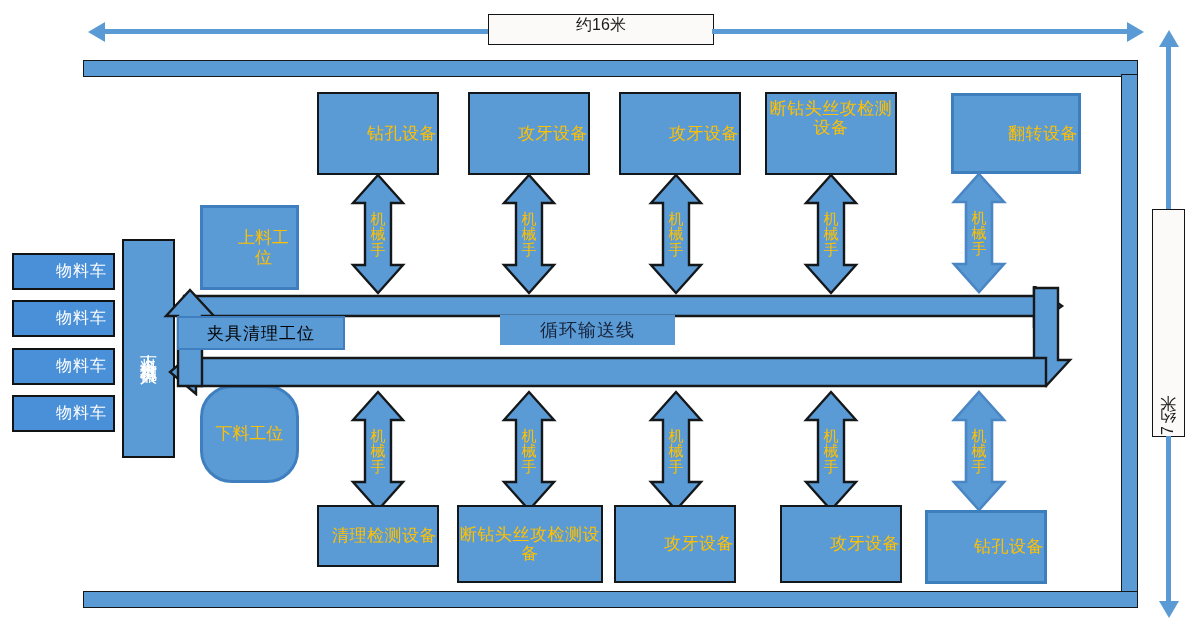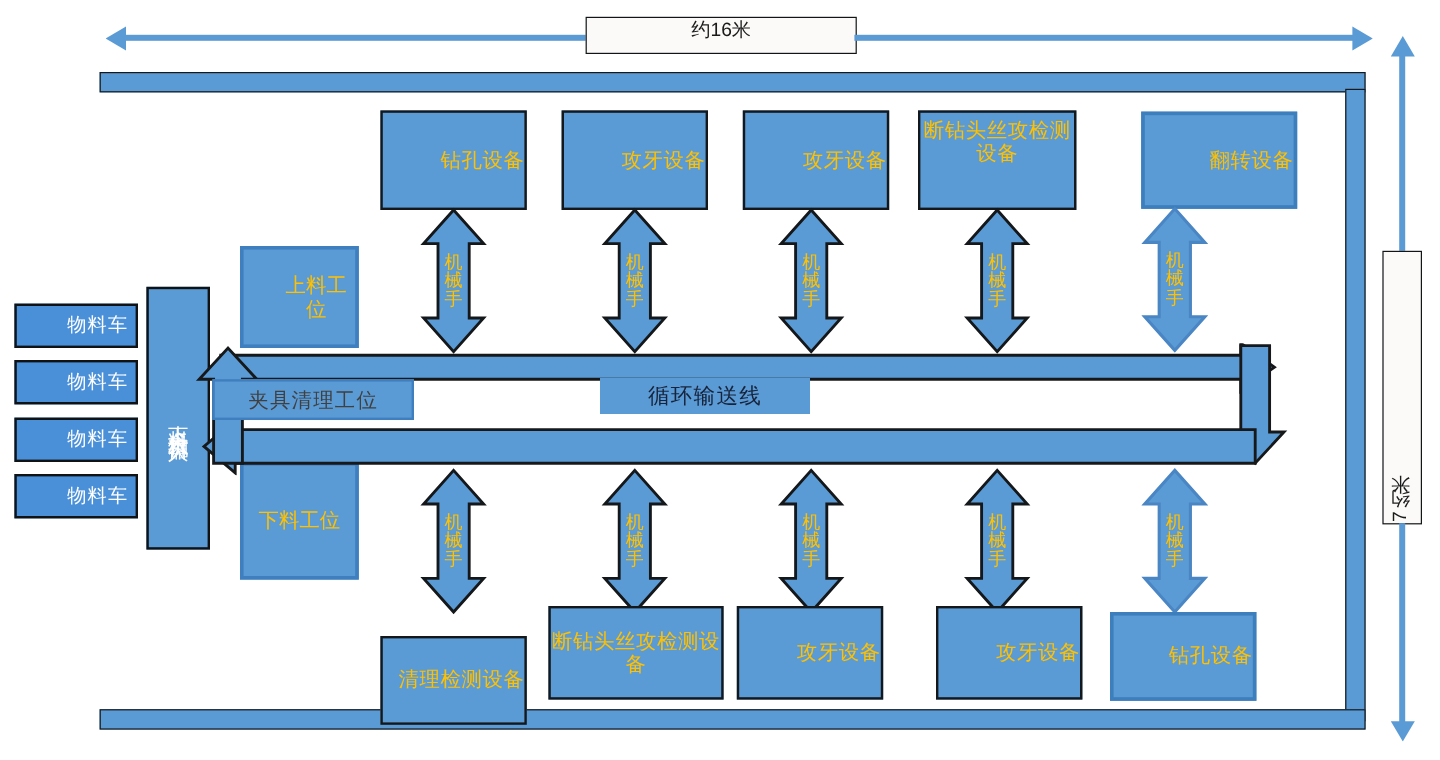--- a/index.html
+++ b/index.html
@@ -80,21 +80,21 @@
     border:3px solid #3f7fbf;
     color:#ffc000;
     display:flex;align-items:center;justify-content:center;
     text-align:center;font-size:17px;line-height:1.15;
   }
 
   
   .plate{
     background:#5b9bd5;
     border:2px solid #3f7fbf;
-    color:#404040;
+    color:#000000;
     display:flex;align-items:center;justify-content:center;
     font-size:17px;letter-spacing:1px;
   }
 
   
   .convcap{
     background:#5b9bd5;
     color:#17233a;
     display:flex;align-items:center;justify-content:center;
     font-size:18px;letter-spacing:1px;
@@ -179,21 +179,21 @@
     <span>物料车</span>
   </div>
 
   <div class="abs vcol" style="left:122px;top:239px;width:53px;height:219px;">
     <span class="txt">上下料六轴机器人</span>
   </div>
 
   <div class="abs station" style="left:200px;top:205px;width:99px;height:85px;padding-left:28px;">
     <span>上料工位</span>
   </div>
-  <div class="abs station" style="left:200px;top:385px;width:99px;height:98px;">
+  <div class="abs station" style="left:200px;top:385px;width:99px;height:98px;border-radius:32px;">
     <span>下料工位</span>
   </div>
 
   <svg class="abs" style="left:166px;top:286px;width:900px;height:104px;" viewBox="0 0 900 104">
     <path d="M18 10 L868 10 L868 0 L896 20 L868 40 L868 30 L18 30 Z" fill="#5b9bd5" stroke="#16181a" stroke-width="2.4" stroke-linejoin="miter"></path>
   </svg>
 
   <svg class="abs" style="left:1016px;top:286px;width:60px;height:104px;" viewBox="0 0 60 104">
     <path d="M18 2 L42 2 L42 74 L54 74 L30 100 L6 74 L18 74 Z" fill="#5b9bd5" stroke="#16181a" stroke-width="2.4" stroke-linejoin="miter"></path>
   </svg>
@@ -299,21 +299,21 @@
       <path d="M28 2 L53 30 L41 30 L41 92 L53 92 L28 120 L3 92 L15 92 L15 30 L3 30 Z" fill="#5b9bd5" stroke="#15181b" stroke-width="2.4" stroke-linejoin="miter"></path>
     </svg>
     <div class="armlbl">
       <span>
           <span>机</span>
           <span>械</span>
           <span>手</span>
         </span>
     </div>
   </div>
-  <div class="abs eq" style="left:317px;top:505px;width:122px;height:74px;margin-top:25px;">
+  <div class="abs eq" style="left:317px;top:505px;width:122px;height:62px;">
     <span class="txt">清理检测设备</span>
   </div>
 
   <div class="armwrap" style="left:501px;top:390px;width:56px;height:122px;">
     <svg width="56" height="122" viewBox="0 0 56 122">
       <path d="M28 2 L53 30 L41 30 L41 92 L53 92 L28 120 L3 92 L15 92 L15 30 L3 30 Z" fill="#5b9bd5" stroke="#15181b" stroke-width="2.4" stroke-linejoin="miter"></path>
     </svg>
     <div class="armlbl">
       <span>
           <span>机</span>

